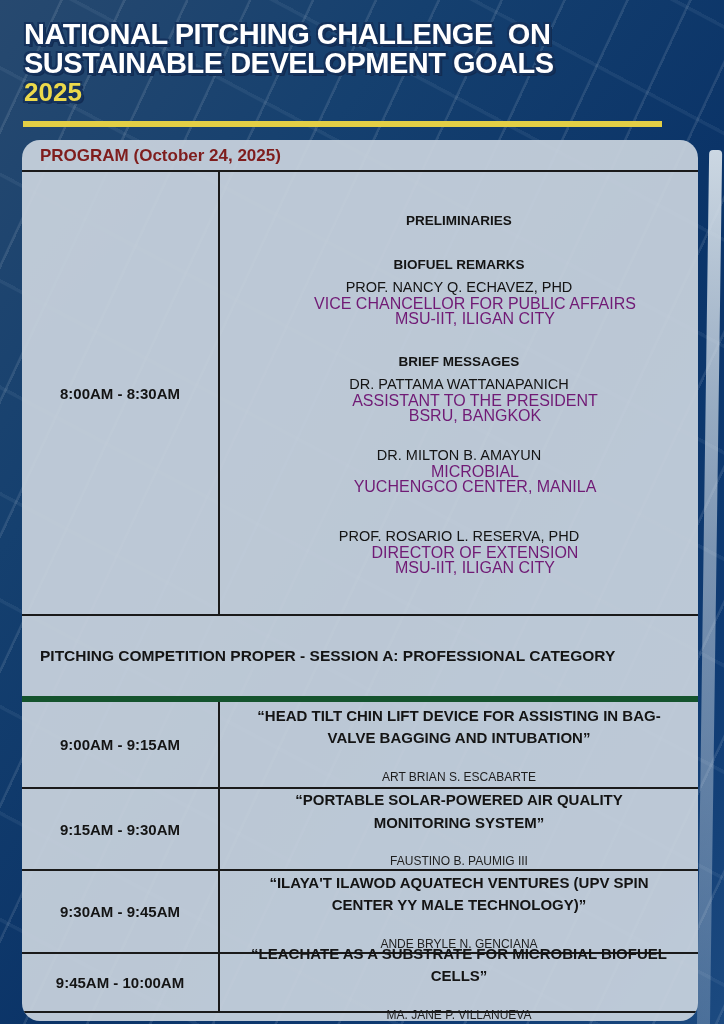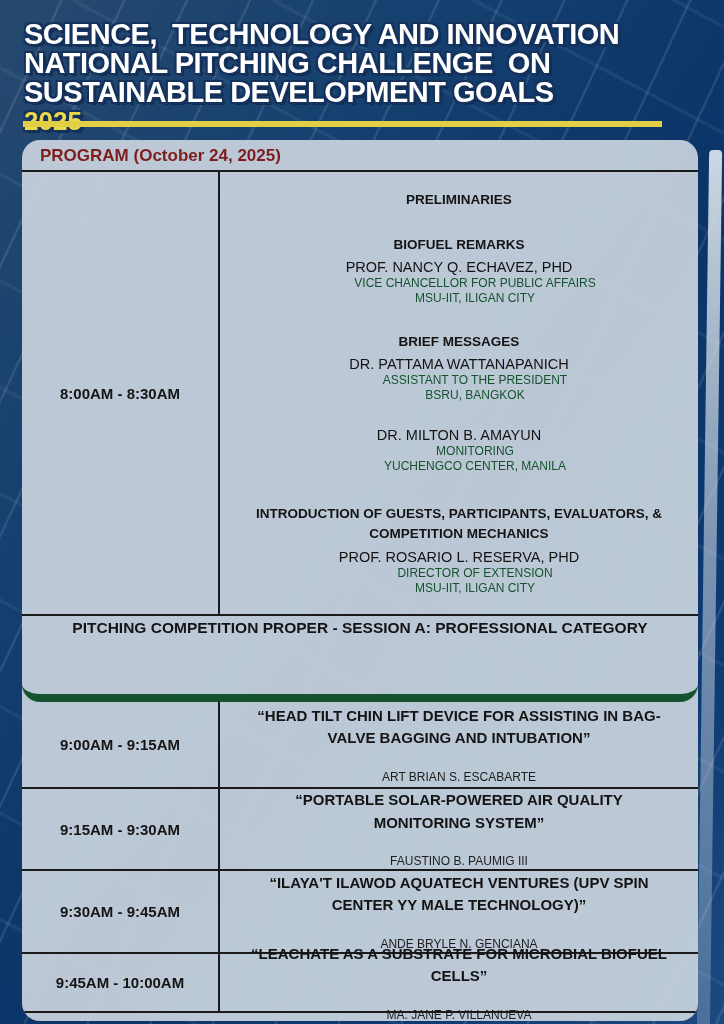--- a/index.html
+++ b/index.html
@@ -106,28 +106,27 @@
 
   .row-prelim { height: 444px; border-bottom: 2px solid #1a1a1a; }
   .row-prelim .content-col { gap: 0; }
   .group { display: flex; flex-direction: column; align-items: center; }
   .gap-a { margin-top: 24px; }
   .gap-b { margin-top: 26px; text-align: center; }
   .gap-c { margin-top: 20px; }
   .gap-d { margin-top: 30px; }
   .g-title { font-weight: bold; font-size: 13.5px; line-height: 1.5; max-width: 462px; }
   .g-name  { font-weight: normal; font-size: 14.5px; line-height: 17px; margin-top: 4px; }
-  .g-sub   { font-size: 12px; line-height: 15px; color: #14532d; margin-left: 32px; }
+  .g-sub   { font-size: 16px; line-height: 15px; color: #701a75; margin-left: 32px; }
 
   .session-block {
     height: 86px;
-    border-bottom: 8px solid #14532d;
-    display: flex; justify-content: center;
+    border-bottom: 6px solid #14532d;
+    display: flex; flex-direction: column; justify-content: center;
     padding: 0 18px;
-    border-radius: 18px;
   }
   .session-title { font-weight: bold; font-size: 15.5px; line-height: 1.55; }
   .session-evals { font-size: 15px; line-height: 1.55; }
   .session-evals .ev-label { font-weight: normal; }
   .session-evals .ev-names { font-weight: bold; }
 
   .row-item { border-bottom: 2px solid #1a1a1a; }
   .row-h1 { height: 87px; }
   .row-h2 { height: 82px; }
   .row-h3 { height: 83px; }
@@ -136,21 +135,20 @@
   .item-presenter { font-size: 12px; line-height: 15px; margin-top: 20px; color: #1d1d1d; }
 </style>
 </head>
 <body>
 
 <div class="bg-art"></div>
 <div class="bg-diag"></div>
 <div class="bg-light-band"></div>
 
 <div class="headline">
-  <div class="t-line">SCIENCE,  TECHNOLOGY AND INNOVATION</div>
   <div class="t-line">NATIONAL PITCHING CHALLENGE  ON</div>
   <div class="t-line">SUSTAINABLE DEVELOPMENT GOALS</div>
   <div class="t-year">2025</div>
 </div>
 <div class="yellow-rule"></div>
 
 <div class="panel">
 
   <div class="panel-header">PROGRAM (October 24, 2025)</div>
 
@@ -167,25 +165,24 @@
         <div class="g-sub">MSU-IIT, ILIGAN CITY</div>
       </div>
       <div class="group gap-b">
         <div class="g-title">BRIEF MESSAGES</div>
         <div class="g-name">DR. PATTAMA WATTANAPANICH</div>
         <div class="g-sub">ASSISTANT TO THE PRESIDENT</div>
         <div class="g-sub">BSRU, BANGKOK</div>
       </div>
       <div class="group gap-c">
         <div class="g-name">DR. MILTON B. AMAYUN</div>
-        <div class="g-sub">MONITORING</div>
+        <div class="g-sub">MICROBIAL</div>
         <div class="g-sub">YUCHENGCO CENTER, MANILA</div>
       </div>
       <div class="group gap-d">
-        <div class="g-title">INTRODUCTION OF GUESTS, PARTICIPANTS, EVALUATORS, &amp; COMPETITION MECHANICS</div>
         <div class="g-name">PROF. ROSARIO L. RESERVA, PHD</div>
         <div class="g-sub">DIRECTOR OF EXTENSION</div>
         <div class="g-sub">MSU-IIT, ILIGAN CITY</div>
       </div>
     </div>
   </div>
 
   <div class="session-block">
     <div class="session-title">PITCHING COMPETITION PROPER - SESSION A: PROFESSIONAL CATEGORY</div>
   </div>

